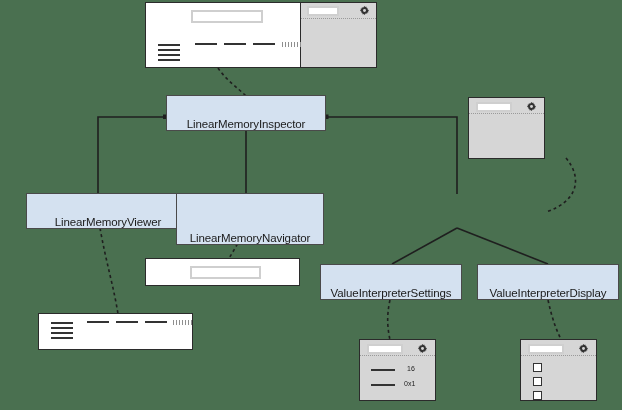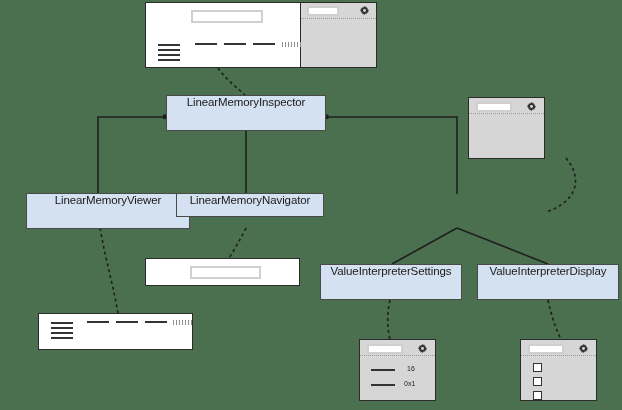--- a/index.html
+++ b/index.html
@@ -21,21 +21,21 @@
     width: 622px;
     height: 410px;
     pointer-events: none;
   }
   .node {
     position: absolute;
     box-sizing: border-box;
     background: #d4e1f0;
     border: 1px solid #4a4a4a;
     display: flex;
-    align-items: flex-start;
+    align-items: flex-end;
     justify-content: center;
     color: #1a1a1a;
     font-size: 11.5px;
     font-family: "Liberation Sans", sans-serif;
     letter-spacing: -0.1px;
     white-space: nowrap;
   }
   
   .mock {
     position: absolute;
@@ -218,21 +218,21 @@
   </div>
 
   <div class="node" style="left:166px; top:95px; width:160px; height:36px;">
     <span>LinearMemoryInspector</span>
   </div>
 
   <div class="node" style="left:26px; top:193px; width:164px; height:36px;">
     <span>LinearMemoryViewer</span>
   </div>
 
-  <div class="node" style="left:176px; top:193px; width:148px; height:24px;">
+  <div class="node" style="left:176px; top:193px; width:148px; height:52px;">
     <span>LinearMemoryNavigator</span>
   </div>
 
 
   <div class="node" style="left:320px; top:264px; width:142px; height:36px;">
     <span>ValueInterpreterSettings</span>
   </div>
 
   <div class="node" style="left:477px; top:264px; width:142px; height:36px;">
     <span>ValueInterpreterDisplay</span>

